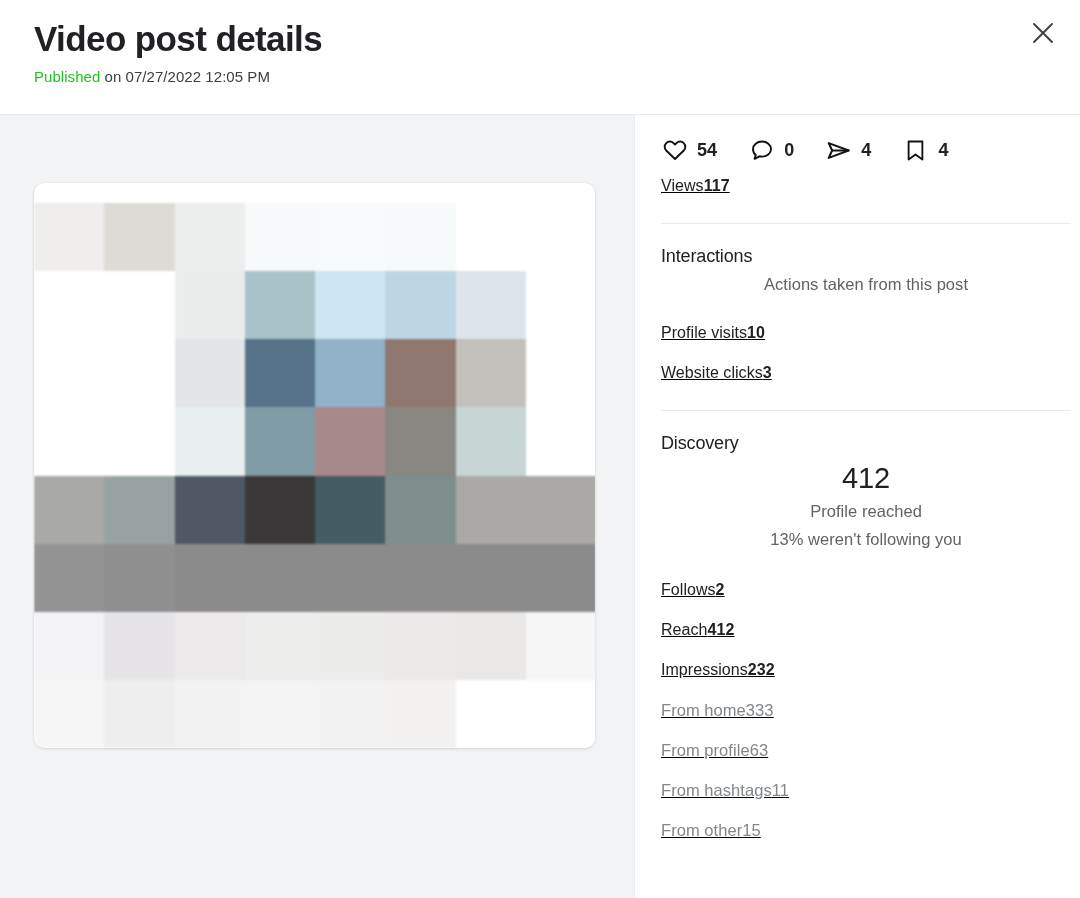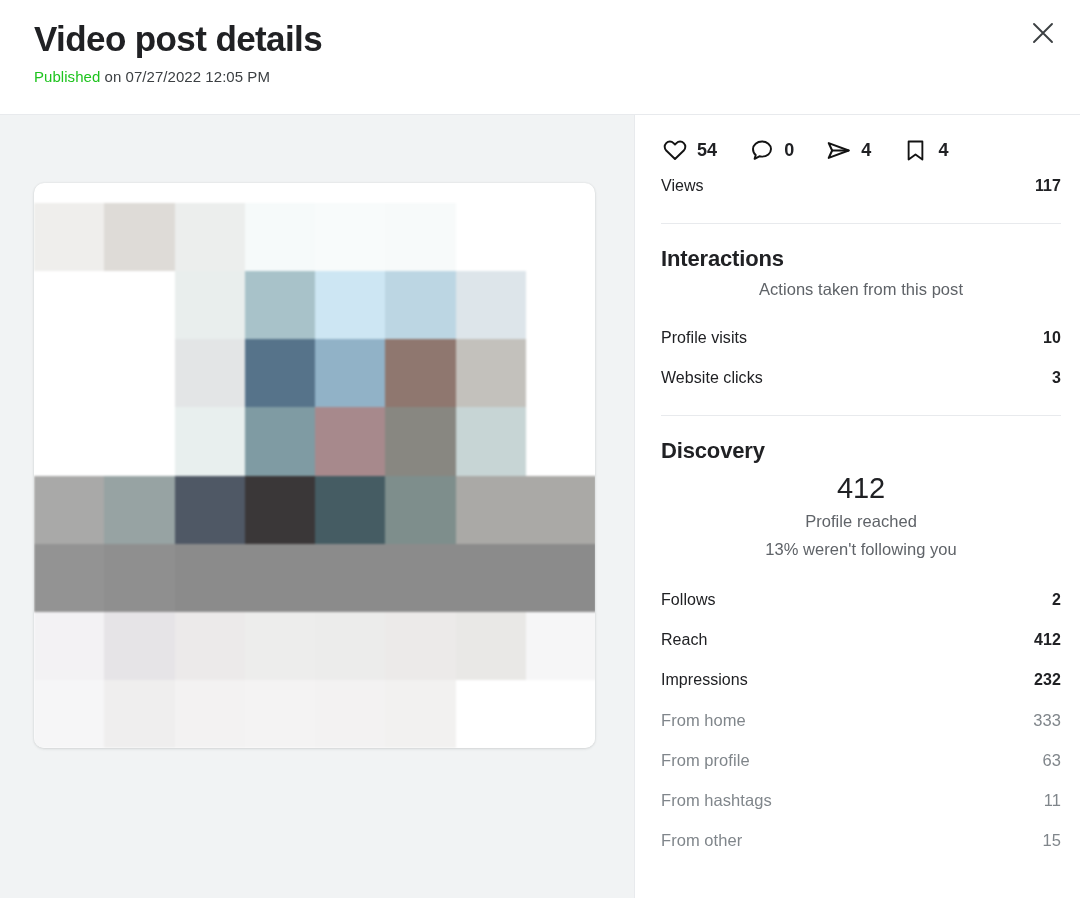--- a/index.html
+++ b/index.html
@@ -106,21 +106,21 @@
     grid-template-columns: repeat(8, 1fr);
     grid-template-rows: repeat(8, 1fr);
     filter: blur(1.1px);
   }
   .pixel-grid i { display: block; }
 
   
   .stats-pane {
     flex: 1 1 auto;
     background: #ffffff;
-    padding: 0 19px 0 26px;
+    padding: 0 9px 0 26px;
     box-sizing: border-box;
     overflow: hidden;
     position: relative;
   }
   .engagement-row {
     display: flex;
     align-items: center;
     height: 62px;
     padding-top: 8px;
     box-sizing: border-box;
@@ -142,22 +142,22 @@
     font-size: 18px;
     font-weight: bold;
     color: #202124;
     margin-left: 9px;
     letter-spacing: 0.1px;
   }
 
   .metric-row {
     display: flex;
     align-items: baseline;
-    justify-content: space-between;
     height: 40px;
+    text-decoration: underline;
   }
   .metric-row .label {
     font-size: 16px;
     color: #202124;
     letter-spacing: 0.05px;
   }
   .metric-row .value {
     font-size: 16px;
     font-weight: bold;
     color: #202124;
@@ -170,22 +170,22 @@
     font-size: 16.5px;
   }
 
   .divider {
     height: 1px;
     background: #e8eaed;
     margin: 6px 0 0 0;
   }
 
   .section-title {
-    font-size: 22px;
-    font-weight: bold;
+    font-size: 18px;
+    font-weight: normal;
     color: #202124;
     letter-spacing: -0.15px;
     margin-top: 22px;
   }
   .headline-block {
     text-align: center;
     margin-top: 4px;
   }
   .headline-block .big {
     font-size: 29px;

